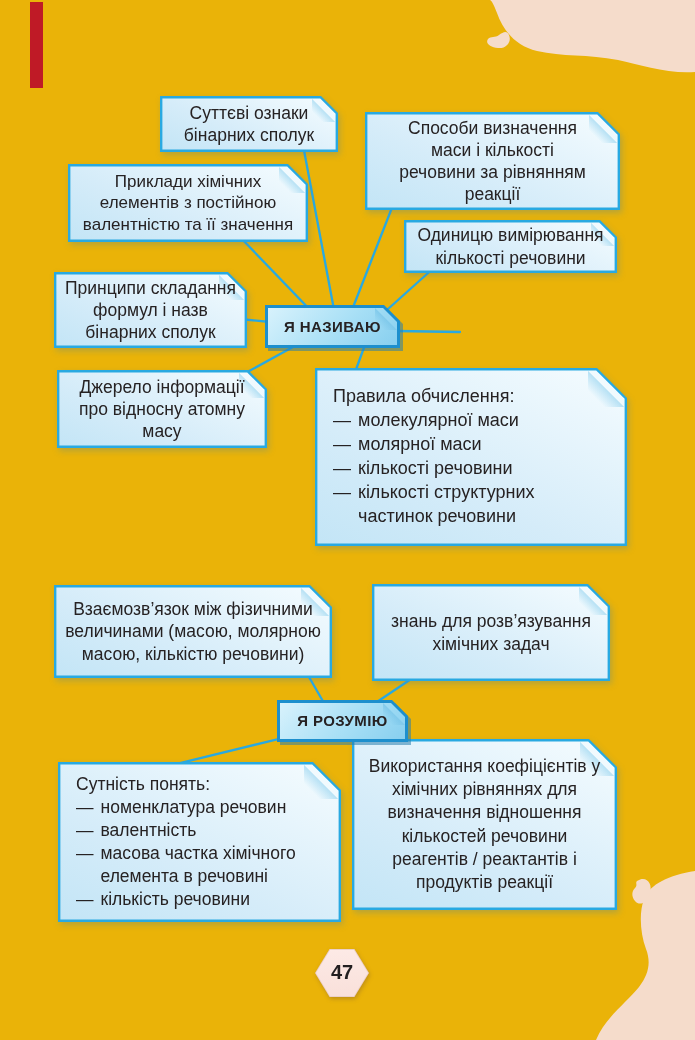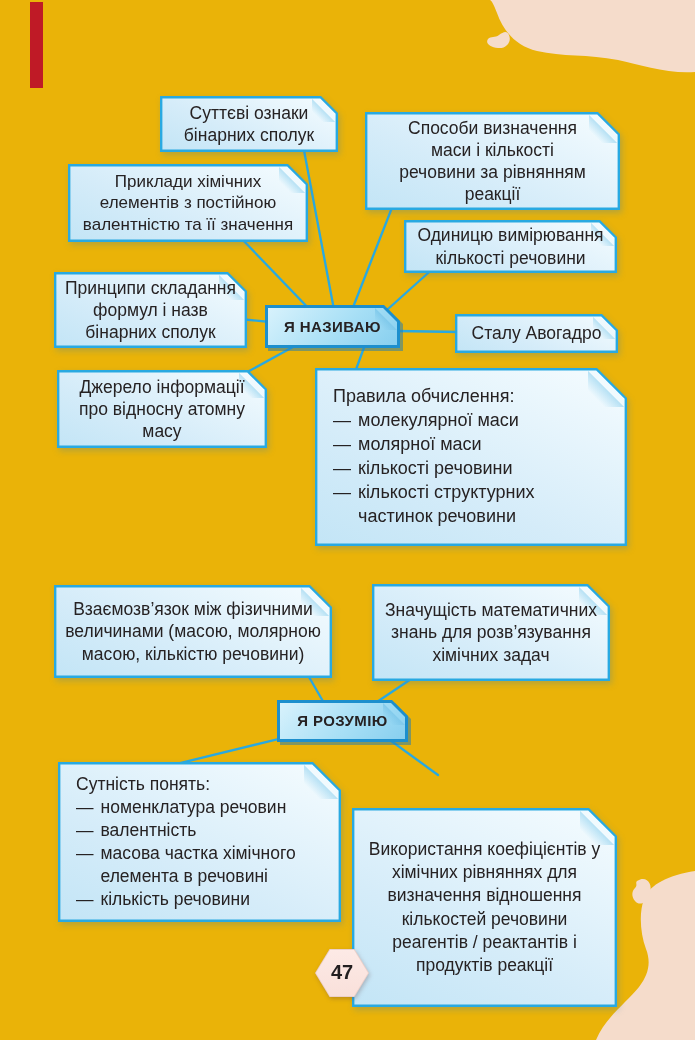--- a/index.html
+++ b/index.html
@@ -136,29 +136,20 @@
   </div>
 
   <div class="node" style="left:265px;top:305px;width:135px;height:43px;">
     <div class="shape"></div>
     <div class="fill">
         <div class="fold"></div>
       </div>
     <div class="content">Я НАЗИВАЮ</div>
   </div>
 
-  <div class="tbox" style="left:455px;top:314px;width:163px;height:39px;--cut:16px;">
-    <div class="shape"></div>
-    <div class="fill">
-        <div class="fold"></div>
-      </div>
-    <div class="content">
-      <span>Сталу Авогадро</span>
-    </div>
-  </div>
 
   <div class="tbox" style="left:57px;top:370px;width:210px;height:78px;--cut:19px;">
     <div class="shape"></div>
     <div class="fill">
         <div class="fold"></div>
       </div>
     <div class="content">
       <span>Джерело інформації</span>
       <span>про відносну атомну</span>
       <span>масу</span>
@@ -202,21 +193,20 @@
       <span>масою, кількістю речовини)</span>
     </div>
   </div>
 
   <div class="tbox" style="left:372px;top:584px;width:238px;height:97px;--cut:22px;">
     <div class="shape"></div>
     <div class="fill">
         <div class="fold"></div>
       </div>
     <div class="content">
-      <span>Значущість математичних</span>
       <span>знань для розв’язування</span>
       <span>хімічних задач</span>
     </div>
   </div>
 
   <div class="node" style="left:277px;top:700px;width:131px;height:42px;">
     <div class="shape"></div>
     <div class="fill">
         <div class="fold"></div>
       </div>
@@ -242,21 +232,21 @@
           <span class="dash">—</span>
           <span>масова частка хімічного елемента в речовині</span>
         </div>
       <div class="li">
           <span class="dash">—</span>
           <span>кількість речовини</span>
         </div>
     </div>
   </div>
 
-  <div class="tbox" style="left:352px;top:808px;width:265px;height:199px;--cut:28px;">
+  <div class="tbox" style="left:352px;top:739px;width:265px;height:171px;--cut:28px;">
     <div class="shape"></div>
     <div class="fill">
         <div class="fold"></div>
       </div>
     <div class="content" style="line-height:1.33;">
       <span>Використання коефіцієнтів у</span>
       <span>хімічних рівняннях для</span>
       <span>визначення відношення</span>
       <span>кількостей речовини</span>
       <span>реагентів / реактантів і</span>

